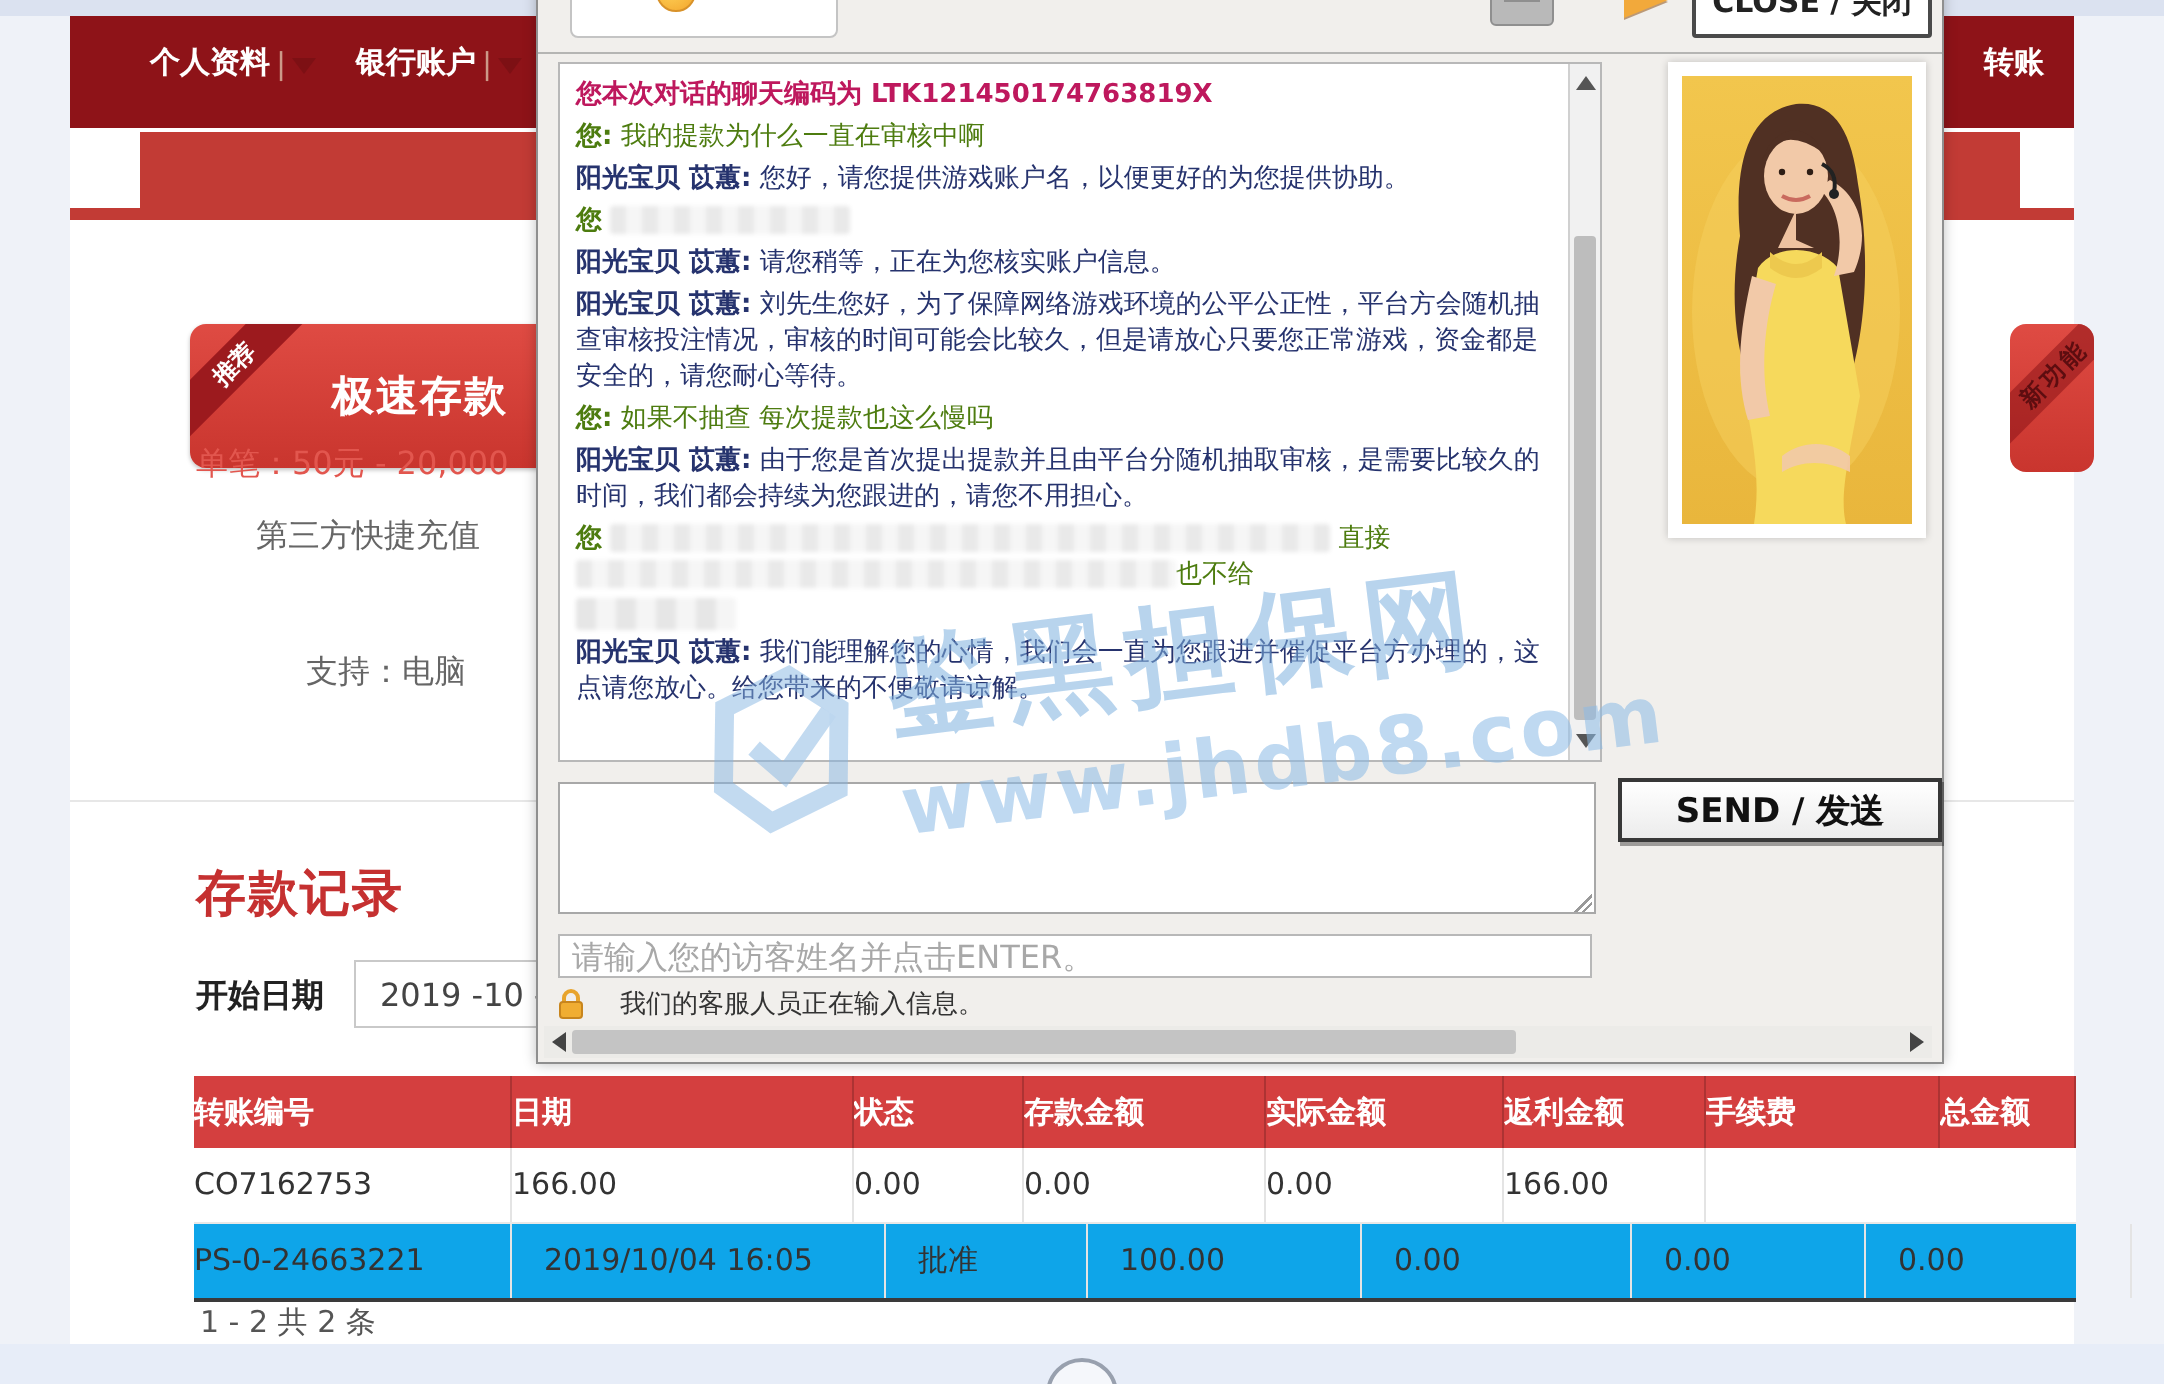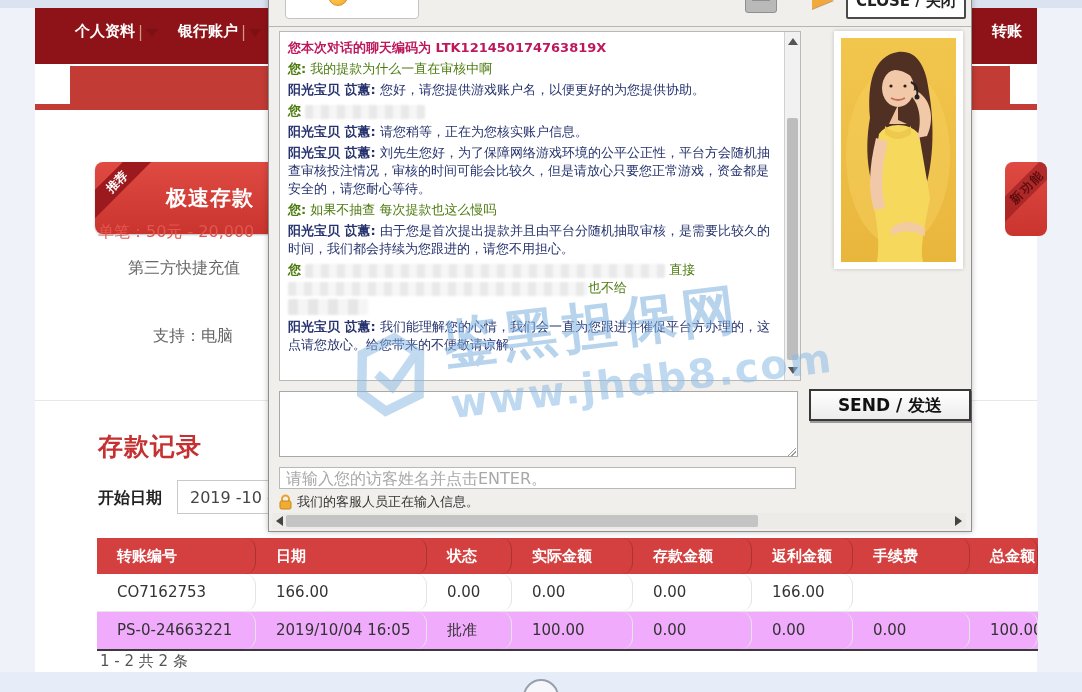--- a/index.html
+++ b/index.html
@@ -47,24 +47,24 @@
   
   .records-title{left:98px;top:430px;font-size:25px;color:#c53030;font-weight:bold;letter-spacing:1px;}
   .date-label{left:98px;top:488px;font-size:16px;font-weight:bold;color:#222;}
   .date-input{left:177px;top:480px;width:118px;height:32px;border:1px solid #c9c9c9;
               background:#fff;font-size:16px;color:#444;padding:0 0 0 12px;
               font-family:"DejaVu Sans",sans-serif;}
   .table{left:97px;top:538px;width:941px;font-size:15px;}
   .trow{display:grid;grid-template-columns:159px 171px 85px 121px 119px 101px 117px 68px;}
   .thead{background:#d43f3f;color:#fff;font-weight:bold;}
   .thead .cell{height:36px;line-height:36px;border-right:1px solid rgba(0,0,0,.18);}
-  .cell{padding-left:20px;white-space:nowrap;overflow:hidden;border-radius:11px;}
+  .cell{white-space:nowrap;overflow:hidden;}
   .tbody .cell{height:37px;line-height:37px;color:#333;border-right:1px solid #e4e4e4;}
   .row-even{background:#fff;}
-  .row-odd{background:#f0abfc;border-top:1px solid #e8e8e8;}
+  .row-odd{background:#0ea5e9;border-top:1px solid #e8e8e8;gap:16px;}
   .table-bottom{border-bottom:2px solid #3a3a3a;}
   .pagination{left:100px;top:652px;font-size:15px;color:#555;}
 
   
   .chat{left:268px;top:-28px;width:702px;height:558px;background:#f1efec;
         border:1px solid #8f8f8f;box-shadow:0 0 6px rgba(0,0,0,.25);z-index:10;}
   .chat-toolbar{position:absolute;left:0;top:0;width:100%;height:53px;border-bottom:1px solid #b5b5b3;}
   .chat-input-top{position:absolute;left:16px;top:20px;width:132px;height:24px;background:#fff;
                   border:1px solid #c4c4c4;border-radius:4px;overflow:hidden;}
   .emoji{position:absolute;left:42px;top:-8px;width:18px;height:18px;border-radius:50%;
@@ -110,21 +110,21 @@
             display:flex;align-items:center;justify-content:center;cursor:pointer;
             box-shadow:1px 2px 0 rgba(0,0,0,.35);}
   .msg-box{position:absolute;left:10px;top:418px;width:519px;height:66px;background:#fff;
            border:1px solid #a8a8a8;resize:none;box-sizing:border-box;font-family:"DejaVu Sans",sans-serif;}
   .resize-grip{position:absolute;left:518px;top:474px;width:9px;height:9px;
                background:linear-gradient(135deg,transparent 50%,#999 50%,#999 60%,transparent 60%,transparent 70%,#999 70%,#999 80%,transparent 80%);}
   .name-input{position:absolute;left:10px;top:494px;width:517px;height:22px;border:1px solid #b8b8b8;
               background:#fff;font-size:16px;color:#333;padding:0 6px;box-sizing:border-box;
               font-family:"DejaVu Sans",sans-serif;}
   .name-input::placeholder{color:#a8a8a8;}
-  .typing{position:absolute;left:10px;top:520px;display:flex;align-items:center;gap:5px;
+  .typing{position:absolute;left:10px;top:520px;display:flex;align-items:center;gap:18px;
           font-size:13px;color:#333;}
   .hscroll{position:absolute;left:3px;top:540px;width:694px;height:16px;background:#ecebe8;}
   .harrow{position:absolute;top:3px;width:0;height:0;border-top:5px solid transparent;border-bottom:5px solid transparent;}
   .harrow.left{left:4px;border-right:7px solid #444;}
   .harrow.right{right:4px;border-left:7px solid #444;}
   .hthumb{position:absolute;left:14px;top:2px;width:472px;height:12px;background:#c4c4c4;border-radius:2px;}
 
   .photo-frame{position:absolute;left:565px;top:58px;width:129px;height:238px;background:#fff;
                box-shadow:0 0 4px rgba(0,0,0,.2);}
   .photo-frame svg{position:absolute;left:7px;top:7px;}
@@ -181,22 +181,22 @@
 
   <div class="abs records-title">存款记录</div>
   <div class="abs date-label">开始日期</div>
   <input class="abs date-input" value="2019 -10 -04" style="">
 
   <div class="abs table">
     <div class="trow thead">
       <div class="cell">转账编号</div>
       <div class="cell">日期</div>
       <div class="cell">状态</div>
+      <div class="cell">存款金额</div>
       <div class="cell">实际金额</div>
-      <div class="cell">存款金额</div>
       <div class="cell">返利金额</div>
       <div class="cell">手续费</div>
       <div class="cell">总金额</div>
     </div>
     <div class="tbody">
       <div class="trow row-even">
         <div class="cell">CO7162753</div>
         <div class="cell">166.00</div>
         <div class="cell">0.00</div>
         <div class="cell">0.00</div>

